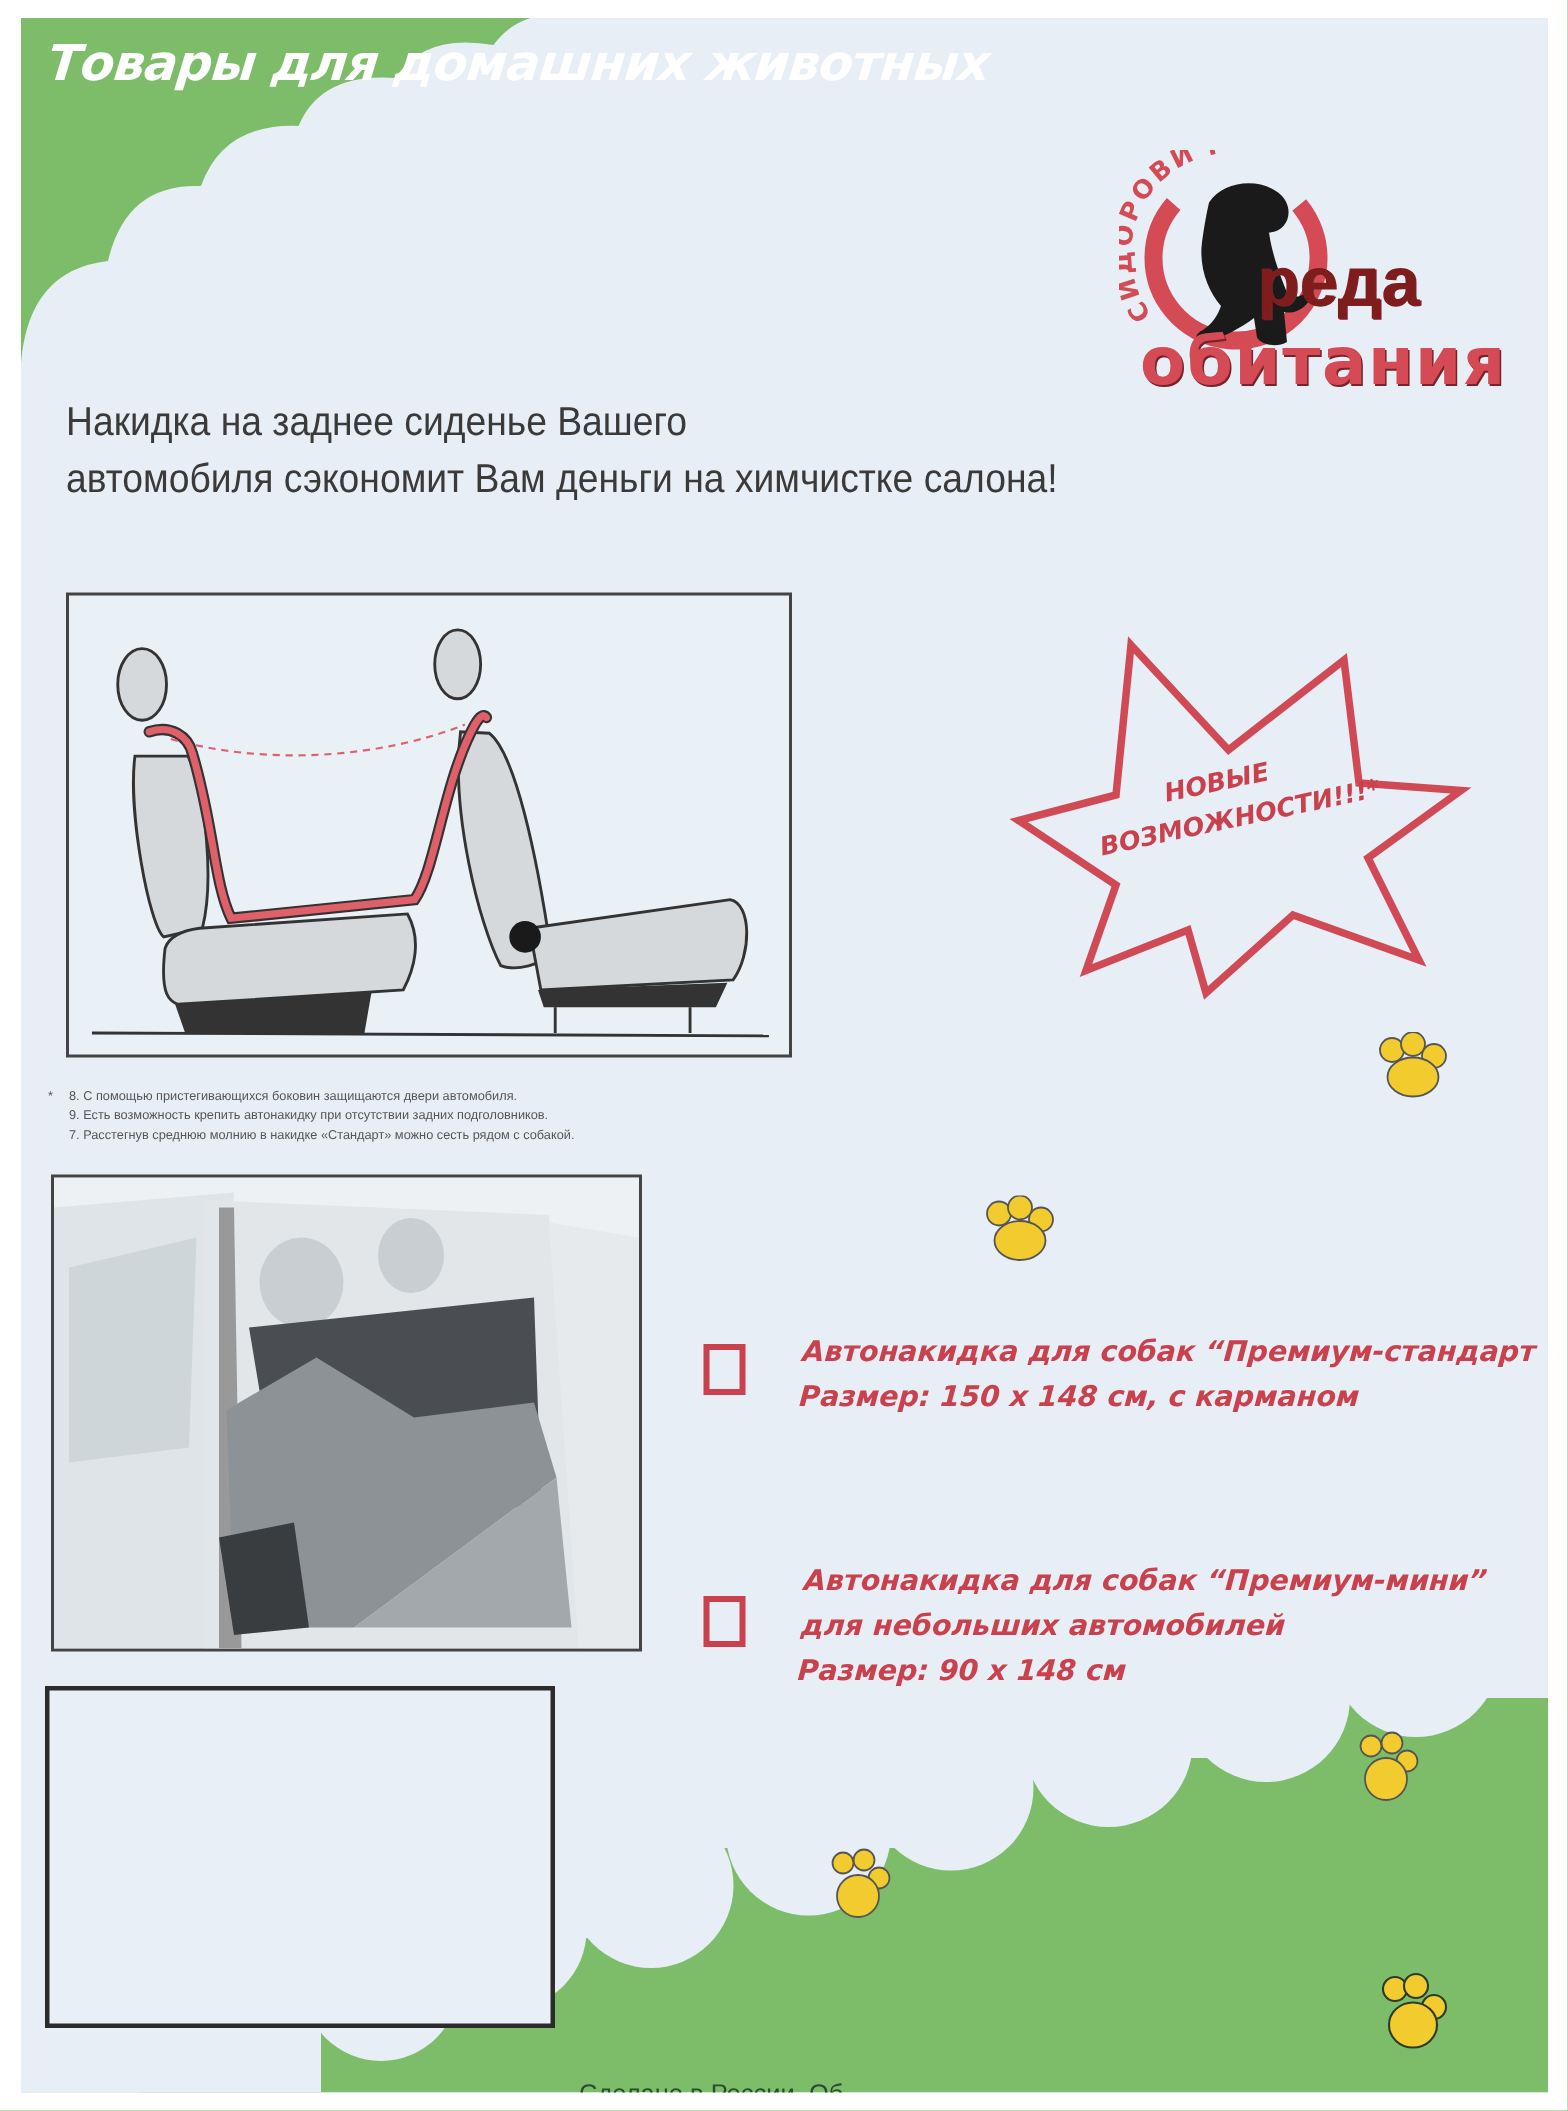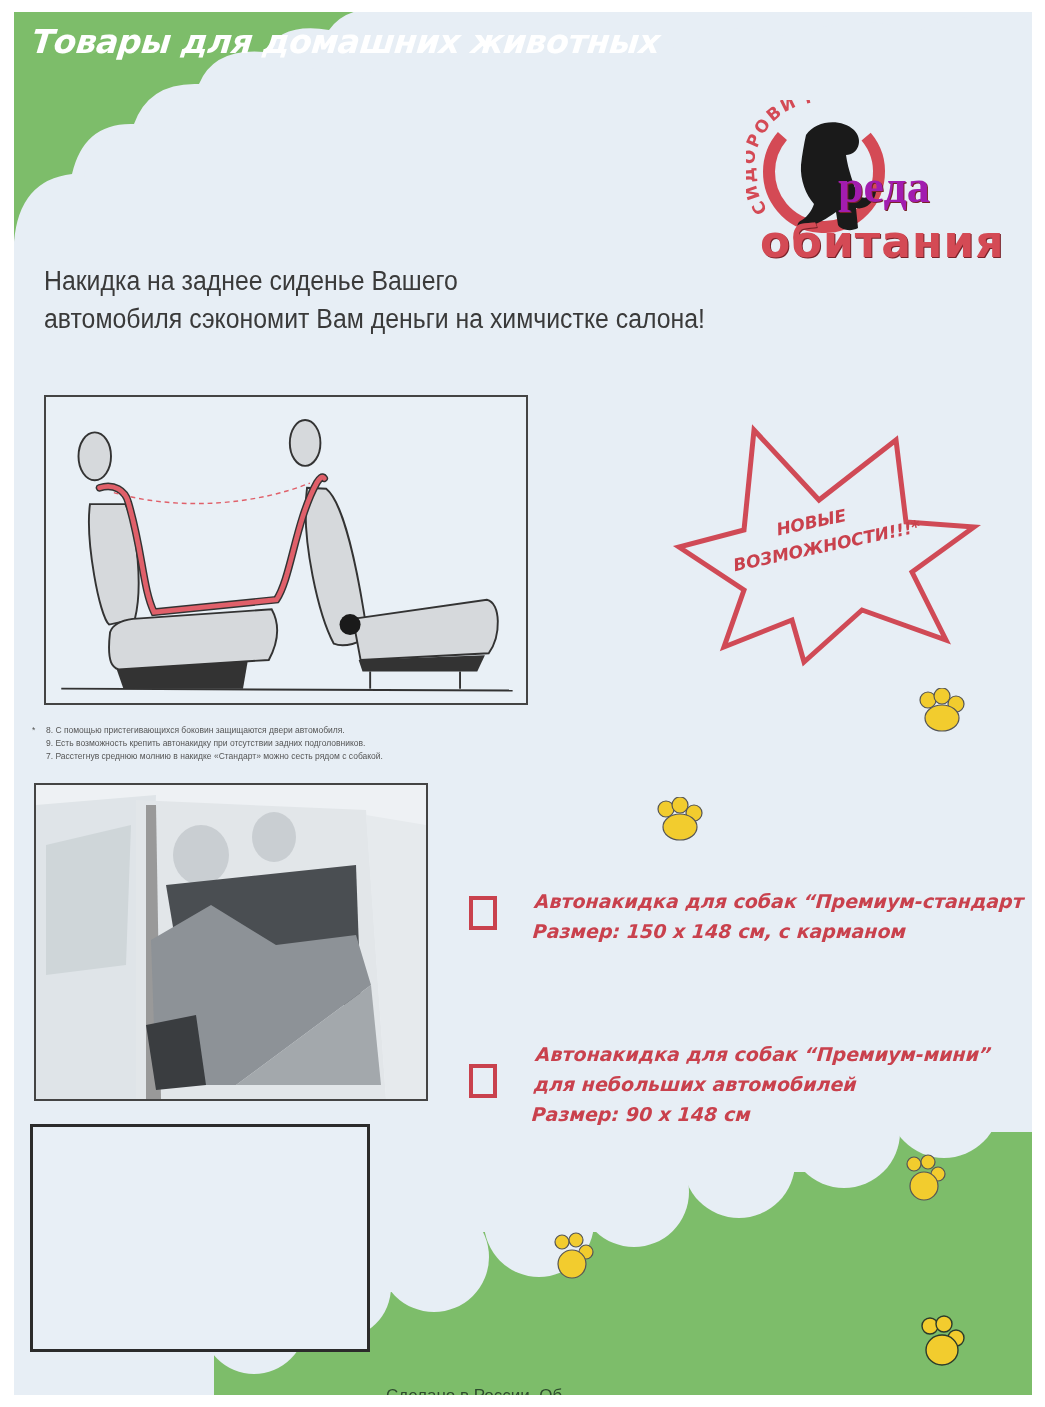--- a/index.html
+++ b/index.html
@@ -17,22 +17,22 @@
     position: absolute; left: 18px; top: 10px;
     color: #ffffff; font-size: 33px; font-style: italic; font-weight: bold;
     font-family: "DejaVu Sans", sans-serif; letter-spacing: -0.5px;
     transform: skewX(-6deg);
   }
   .logo { position: absolute; left: 732px; top: 88px; width: 280px; height: 180px; }
   .logo-top {
     position: absolute; left: 0; top: 0;
   }
   .logo-word1 {
-    position: absolute; left: 92px; top: 60px; color: #a21caf;
-    font-size: 46px; font-weight: bold; font-family: Liberation Serif, serif;
+    position: absolute; left: 92px; top: 60px; color: #7f1d1d;
+    font-size: 46px; font-weight: bold; font-family: Liberation Sans, sans-serif;
     text-shadow: 1px 1px 0 #7a2229;
   }
   .logo-word2 {
     position: absolute; left: 14px; top: 116px; color: #d44a55;
     font-size: 44px; font-weight: bold; font-family: "DejaVu Sans", sans-serif;
     letter-spacing: 1px; text-shadow: 1px 1px 0 #7a2229;
   }
   .headline {
     position: absolute; left: 30px; top: 250px; color: #3a3a3a;
     font-size: 27px; line-height: 38px; font-family: "Liberation Sans", sans-serif;

